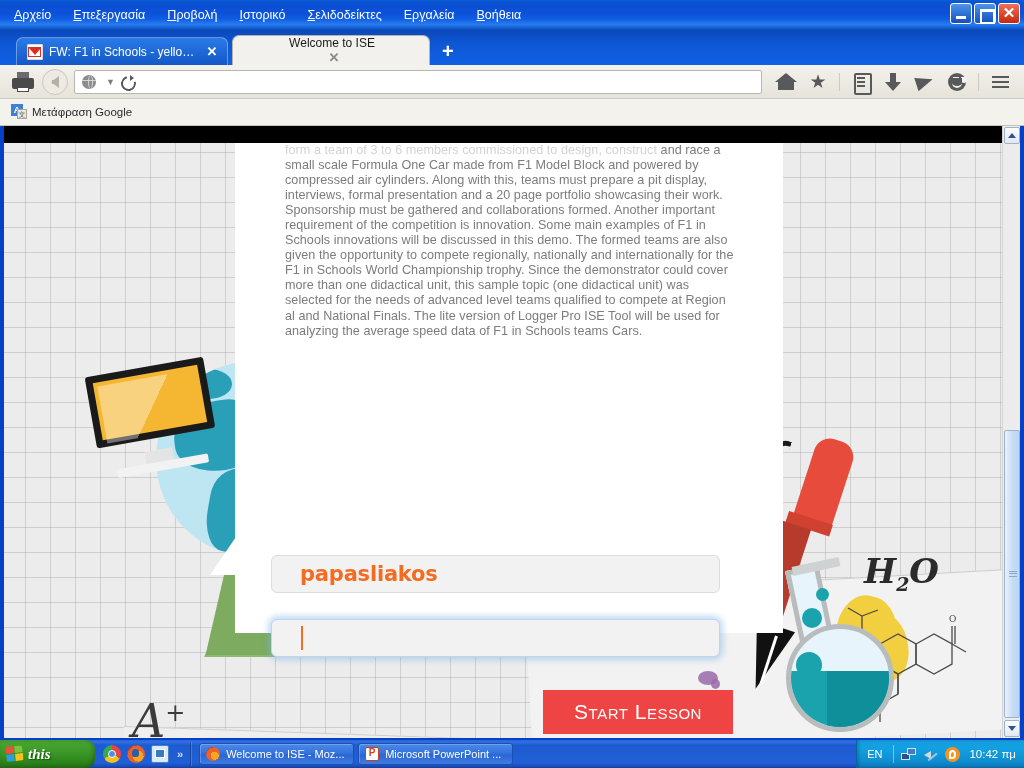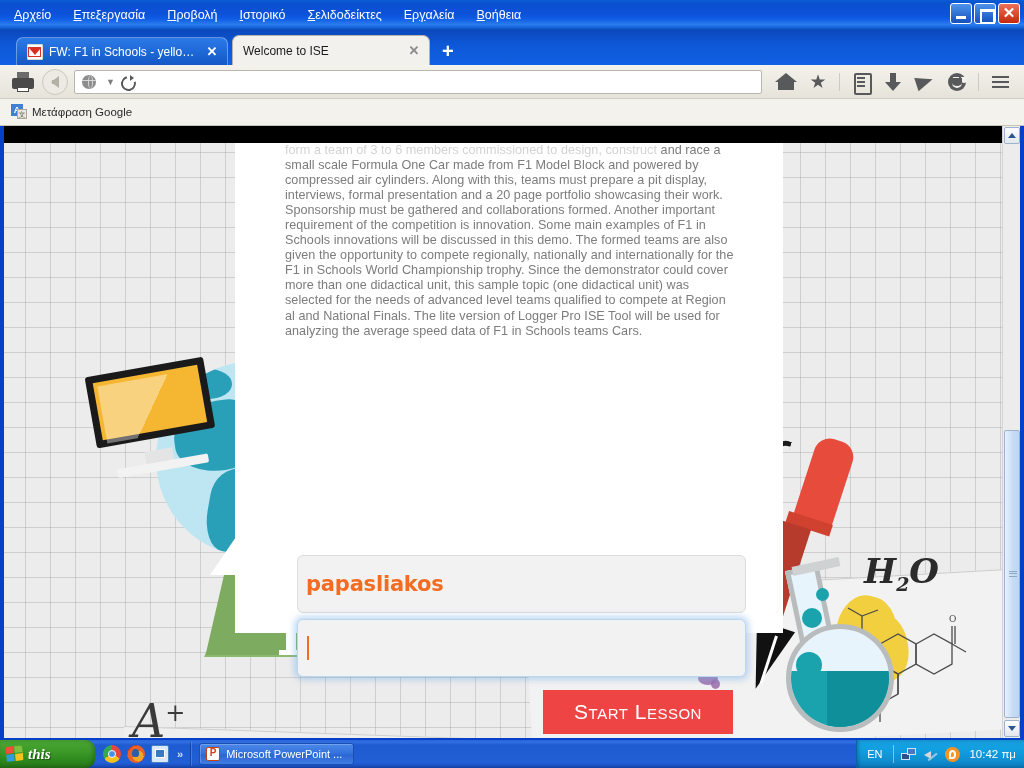--- a/index.html
+++ b/index.html
@@ -78,21 +78,21 @@
     font-size: 12px; white-space: nowrap; overflow: hidden;
   }
   .tab.inactive {
     background: linear-gradient(to bottom,#2a7ae8,#1358c6);
     color: #ffffff; width: 212px;
     border: 1px solid rgba(255,255,255,0.35); border-bottom: none;
   }
   .tab.active {
     background: #f3f1ed; color: #1a1a1a; width: 198px;
     margin-left: 4px; height: 30px;
-    border: 1px solid #b8b2a8; border-bottom: none;
+    border: 1px solid #b8b2a8; border-bottom: none; flex-direction: column;
   }
   .tab .favicon {
     width: 16px; height: 16px; margin-right: 6px; flex: 0 0 16px;
     display: inline-block; position: relative;
   }
   .gmail-ico {
     background: #ffffff; border: 1px solid #d9d9d9; border-radius: 1px;
     overflow: hidden;
   }
   .gmail-ico::before {
@@ -537,23 +537,23 @@
     background: #ffffff; z-index: 20;
   }
   #lesson-text {
     position: absolute; left: 50px; top: 0px; width: 449px;
     font-size: 12.6px; line-height: 15.05px; color: #7c7c7c;
     letter-spacing: 0.05px;
   }
   #lesson-text .clip-line { color:#d3d3d3; }
 
   .field {
-    position: absolute; left: 62px; width: 449px; height: 58px;
+    position: absolute; left: 36px; width: 449px; height: 38px;
     background: #f2f2f2; border: 1px solid #dcdcdc; border-radius: 6px;
-    display: flex; align-items: center; padding-left: 8px;
+    display: flex; align-items: center; padding-left: 28px;
   }
   #field-user { top: 412px; }
   #field-pass {
     top: 476px; border-color: #bcd6ef;
     box-shadow: 0 0 6px 3px rgba(120,175,230,0.45);
   }
   .field-text {
     font-family: "DejaVu Sans", sans-serif;
     font-size: 21px; color: #f36c21; font-weight: bold; letter-spacing: -0.2px;
   }
@@ -934,20 +934,24 @@
       <div id="starttext">this</div>
     </div>
     <div id="quicklaunch">
       <div class="ql ql-chrome"></div>
       <div class="ql ql-firefox"></div>
       <div class="ql ql-desk"></div>
       <div id="ql-more">»</div>
     </div>
     <div id="tasks">
       <div class="task">
+        <span class="task-ico ti-firefox"></span>
+        <span class="task-label">Welcome to ISE - Moz...</span>
+      </div>
+      <div class="task">
         <span class="task-ico ti-ppt"></span>
         <span class="task-label">Microsoft PowerPoint ...</span>
       </div>
     </div>
     <div id="tray">
       <span id="langbox">EN</span>
       <span id="lang-sep"></span>
       <span class="tray-ico tri-net"></span>
       <span class="tray-ico tri-vol"></span>
       <span class="tray-ico tri-orange"></span>

